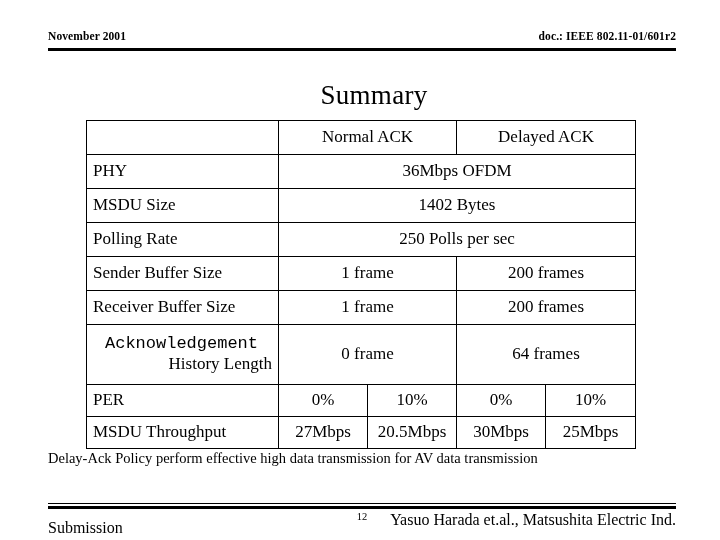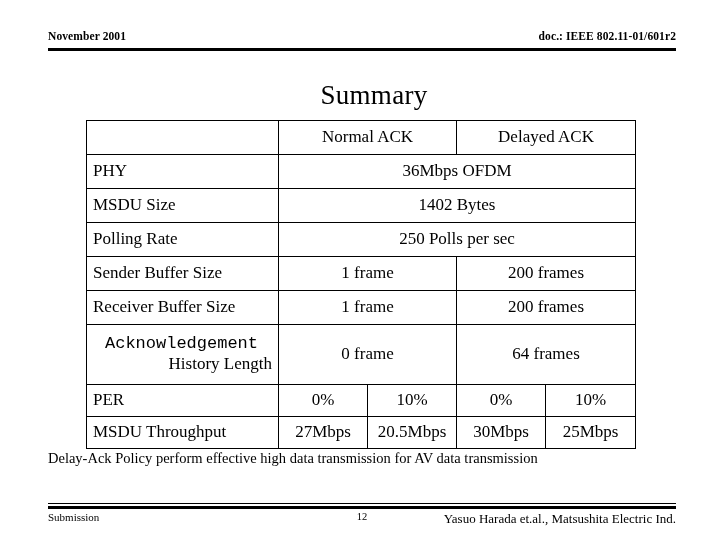--- a/index.html
+++ b/index.html
@@ -146,38 +146,38 @@
   .ftr {
     position: absolute;
     left: 48px;
     top: 511px;
     width: 628px;
     height: 16px;
   }
   .ftr-left {
     position: absolute;
     left: 0;
-    top: 0;
-    font-size: 11px;
+    top: 8px;
+    font-size: 16px;
     white-space: nowrap;
     font-family: Liberation Serif, serif;
   }
   .ftr-page {
     position: absolute;
     left: 0;
     top: 0;
     width: 628px;
     text-align: center;
     font-size: 10.5px;
   }
   .ftr-right {
     position: absolute;
     right: 0;
     top: 0;
-    font-size: 13px;
+    font-size: 16px;
     white-space: nowrap;
   }
 </style>
 </head>
 <body>
 
 <div class="slide">
 
   <div class="hdr">
     <span class="hdr-left">November 2001</span>

